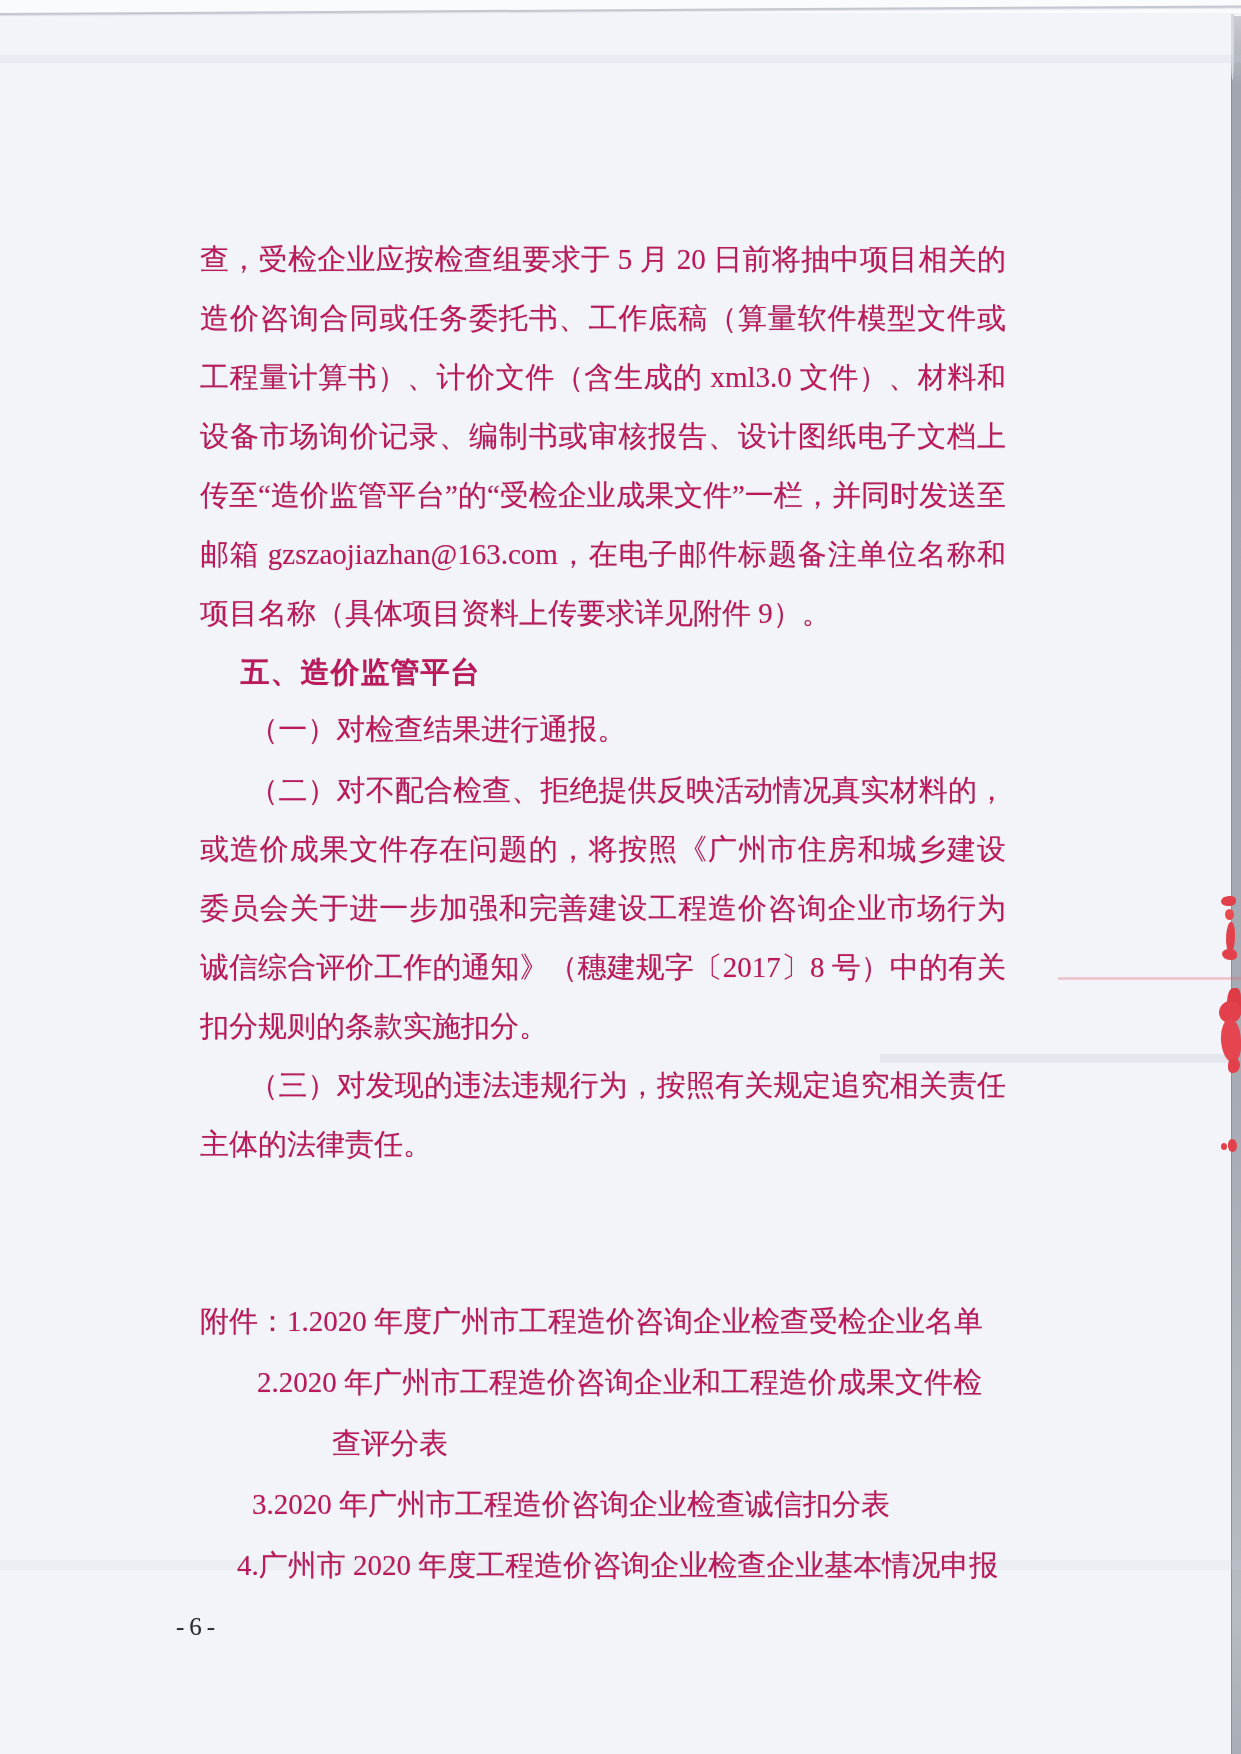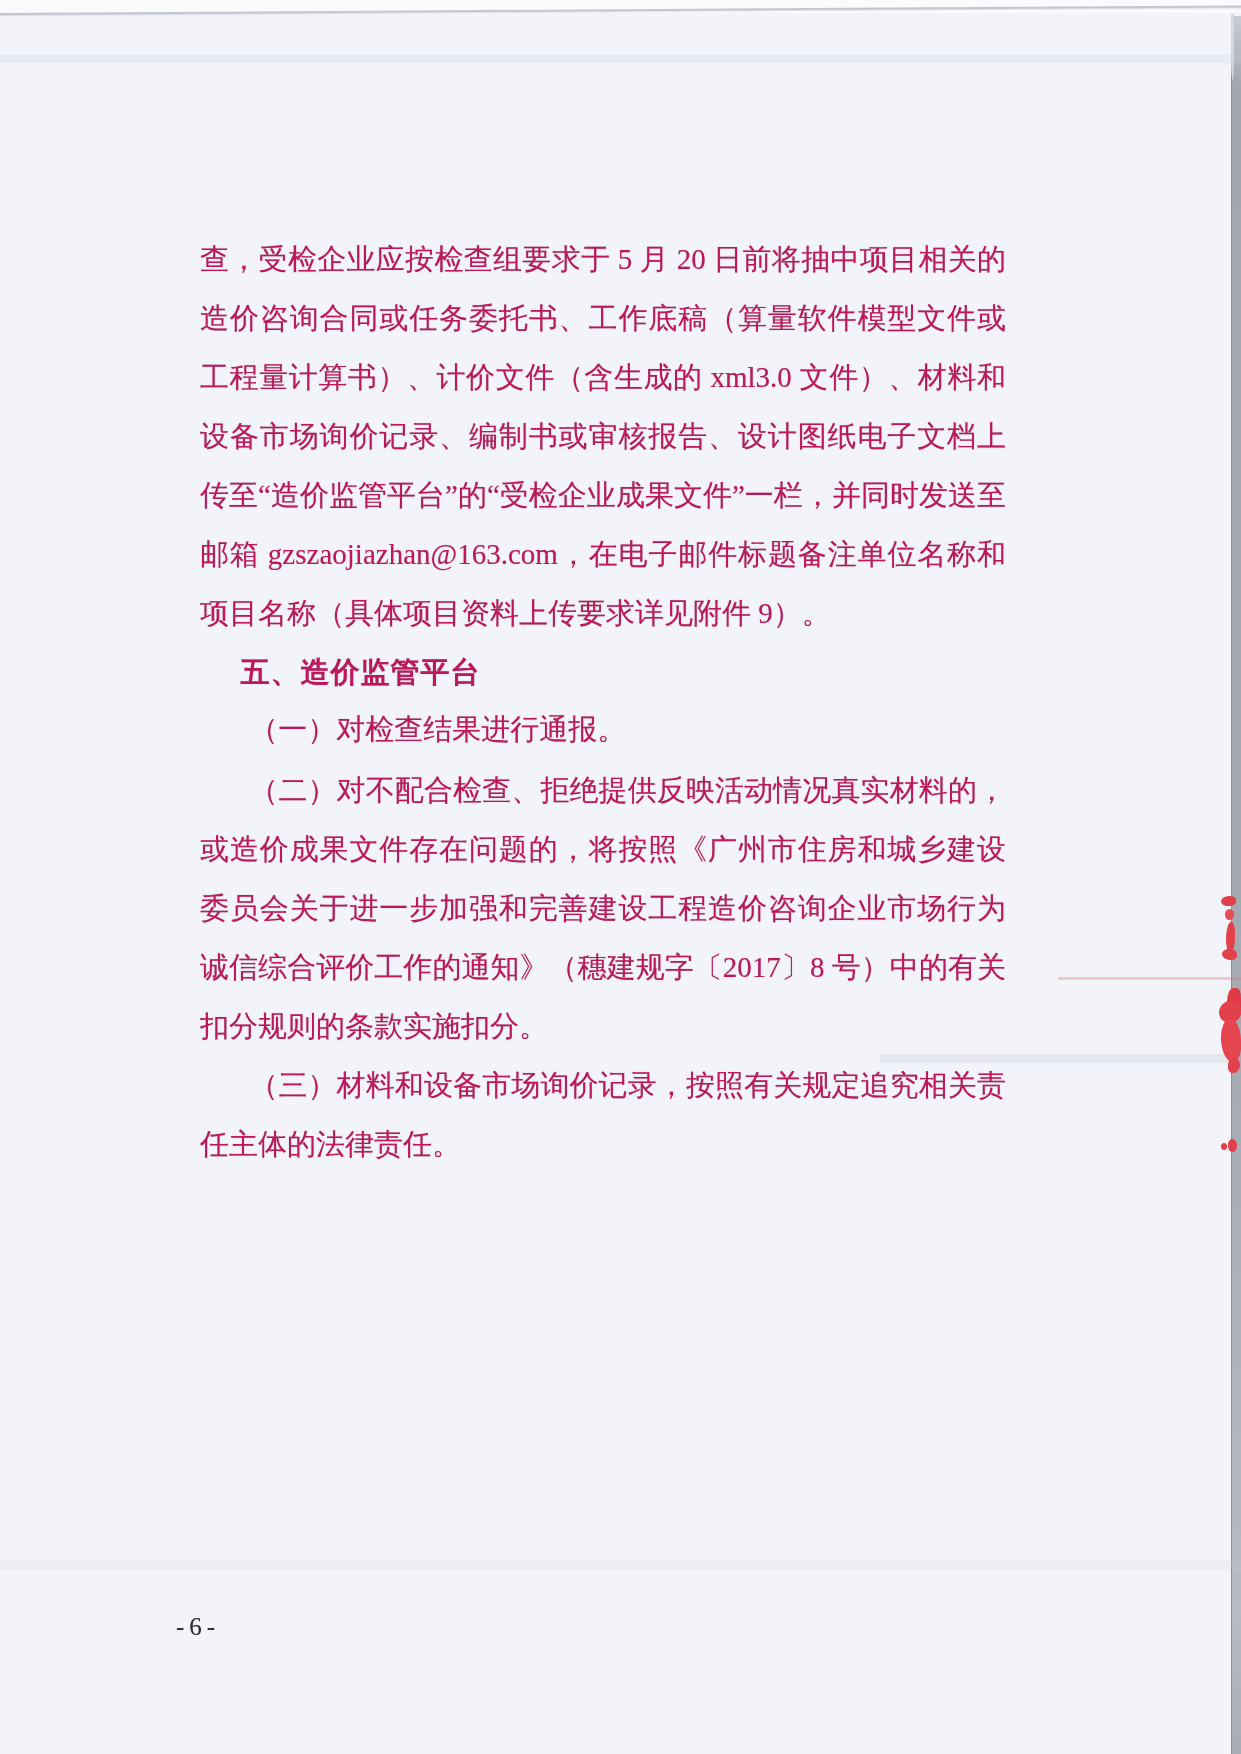--- a/index.html
+++ b/index.html
@@ -89,18 +89,25 @@
   <div class="stamp st-b3"></div>
   <div class="stamp st-b4"></div>
   <div class="stamp st-c1"></div>
   <div class="stamp st-c2"></div>
 
   <div class="content">
     <p class="para p-first">查，受检企业应按检查组要求于 5 月 20 日前将抽中项目相关的造价咨询合同或任务委托书、工作底稿（算量软件模型文件或工程量计算书）、计价文件（含生成的 xml3.0 文件）、材料和设备市场询价记录、编制书或审核报告、设计图纸电子文档上传至“造价监管平台”的“受检企业成果文件”一栏，并同时发送至邮箱 gzszaojiazhan@163.com，在电子邮件标题备注单位名称和项目名称（具体项目资料上传要求详见附件 9）。</p>
     <p class="para heading">五、造价监管平台</p>
     <p class="para indent no-just">（一）对检查结果进行通报。</p>
     <p class="para indent">（二）对不配合检查、拒绝提供反映活动情况真实材料的，或造价成果文件存在问题的，将按照《广州市住房和城乡建设委员会关于进一步加强和完善建设工程造价咨询企业市场行为诚信综合评价工作的通知》（穗建规字〔2017〕8 号）中的有关扣分规则的条款实施扣分。</p>
-    <p class="para indent">（三）材料和设备市场询价记录，按照有关规定追究相关责任主体的法律责任。</p>
+    <p class="para indent">（三）对发现的违法违规行为，按照有关规定追究相关责任主体的法律责任。</p>
 
+    <div class="attachments">
+      <div class="att-line att-0">附件：1.2020 年度广州市工程造价咨询企业检查受检企业名单</div>
+      <div class="att-line att-1">2.2020 年广州市工程造价咨询企业和工程造价成果文件检</div>
+      <div class="att-line att-2">查评分表</div>
+      <div class="att-line att-3">3.2020 年广州市工程造价咨询企业检查诚信扣分表</div>
+      <div class="att-line att-4">4.广州市 2020 年度工程造价咨询企业检查企业基本情况申报</div>
+    </div>
   </div>
 
   <div class="page-number">-6-</div>
 </div>
 
 </body></html>

